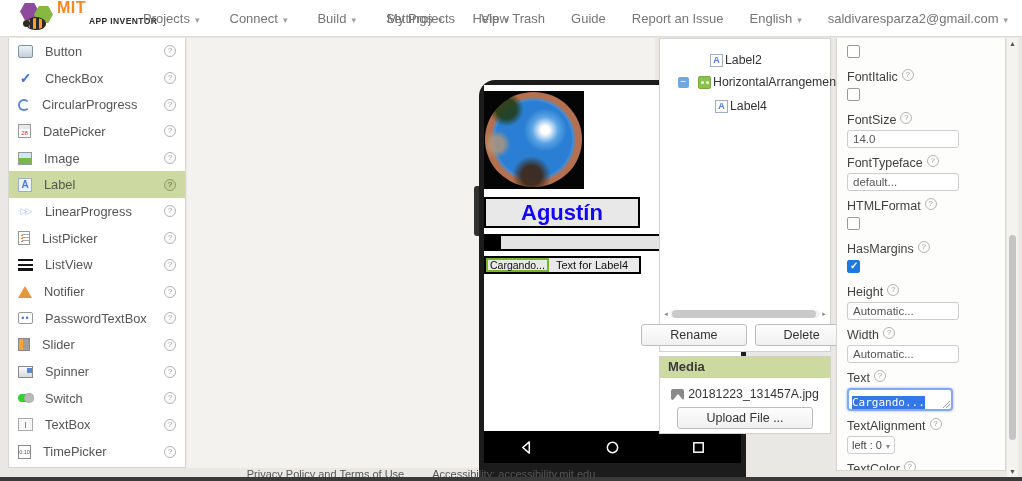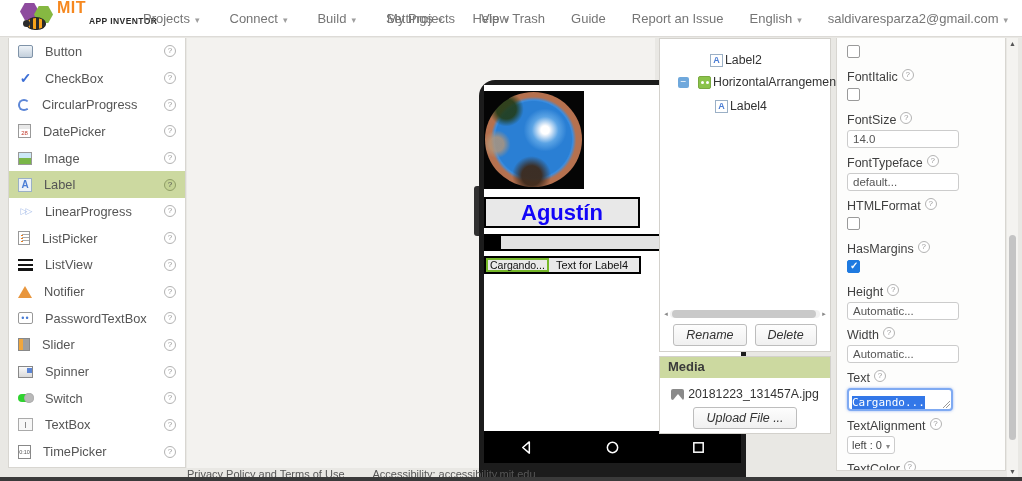--- a/index.html
+++ b/index.html
@@ -118,21 +118,21 @@
   .ti-arr:before, .ti-arr:after { content:""; width:3px; height:3px; background:#fff; border-radius:50%; margin:0 1px; }
   .ti-clock { width:12px; height:12px; border:1.5px solid #a6791f; border-radius:50%; }
   .ti-clock:before { content:""; position:absolute; left:5px; top:3px; width:1.5px; height:4px; background:#a6791f; }
   .ti-clock:after { content:""; position:absolute; left:5px; top:6px; width:3px; height:1.5px; background:#a6791f; }
   .treescroll { position:absolute; left:2px; bottom:32px; width:166px; height:10px; display:flex; align-items:center; }
   .treescroll .arr { font-size:7px; color:#888; width:8px; text-align:center; cursor:pointer; }
   .treescroll .track { flex:1; height:8px; background:#f2f2f2; border-radius:4px; position:relative; }
   .treescroll .thumb { position:absolute; left:2px; top:0; width:96%; height:8px; background:#c9c9c9; border-radius:4px; cursor:pointer; }
   .btnrow { position:absolute; left:0; bottom:5px; width:100%; display:flex; justify-content:center; gap:8px; }
   .btn { background:linear-gradient(#fdfdfd,#f0f0f0); border:1px solid #bdbdbd; border-radius:3px;
-         padding:3px 12px; font-size:12.5px; color:#333; font-family:"Liberation Sans",sans-serif; cursor:pointer;font-style:italic; }
+         padding:3px 28px; font-size:12.5px; color:#333; font-family:"Liberation Sans",sans-serif; cursor:pointer; }
 
   
   #media { position:absolute; left:659px; top:356px; width:172px; height:78px; background:#fff;
            border:1px solid #d3d1cc; }
   .mhead { height:21px; background:#ccd9a0; color:#3a3a3a; font-weight:bold; font-size:13px;
            padding:2px 8px; }
   .file { display:flex; align-items:center; justify-content:center; gap:4px; margin-top:9px;
           font-size:12.3px; color:#333; cursor:pointer; }
   .icon-img { width:13px; height:11px; background:#8a8a8a; border-radius:2px; position:relative; overflow:hidden; }
   .icon-img:after { content:""; position:absolute; left:2px; bottom:0; width:0; height:0;
@@ -159,21 +159,21 @@
   .pselect { width:48px; height:18px; border:1px solid #ccc; border-radius:3px; background:#fff;
              font-size:11px; color:#444; padding:0 4px; line-height:16px; cursor:pointer; white-space:nowrap; }
   .pselect:after { content:"▾"; font-size:8px; color:#888; margin-left:4px; }
 
   
   #vscroll { position:absolute; left:1007px; top:38px; width:11px; height:439px; background:#f4f3f0; }
   #vscroll .sarr { position:absolute; left:0; width:11px; font-size:7px; color:#555; text-align:center; cursor:pointer; }
   #vscroll .thumb { position:absolute; left:2px; top:197px; width:7px; height:205px; background:#c4c4c4; border-radius:4px; cursor:pointer; }
 
   
-  #footer { position:absolute; left:187px; top:468px; width:468px; display:flex; justify-content:flex-start;
+  #footer { position:absolute; left:187px; top:468px; width:468px; display:flex; justify-content:center;
             gap:28px; font-size:11px; color:#565656; white-space:nowrap; }
   #bottombar { position:absolute; left:0; bottom:0; width:1022px; height:4px; background:#3a3a3a; }
 </style>
 </head>
 <body>
 
 <div id="app">
 
   <div id="topbar">
     <div class="logo">

